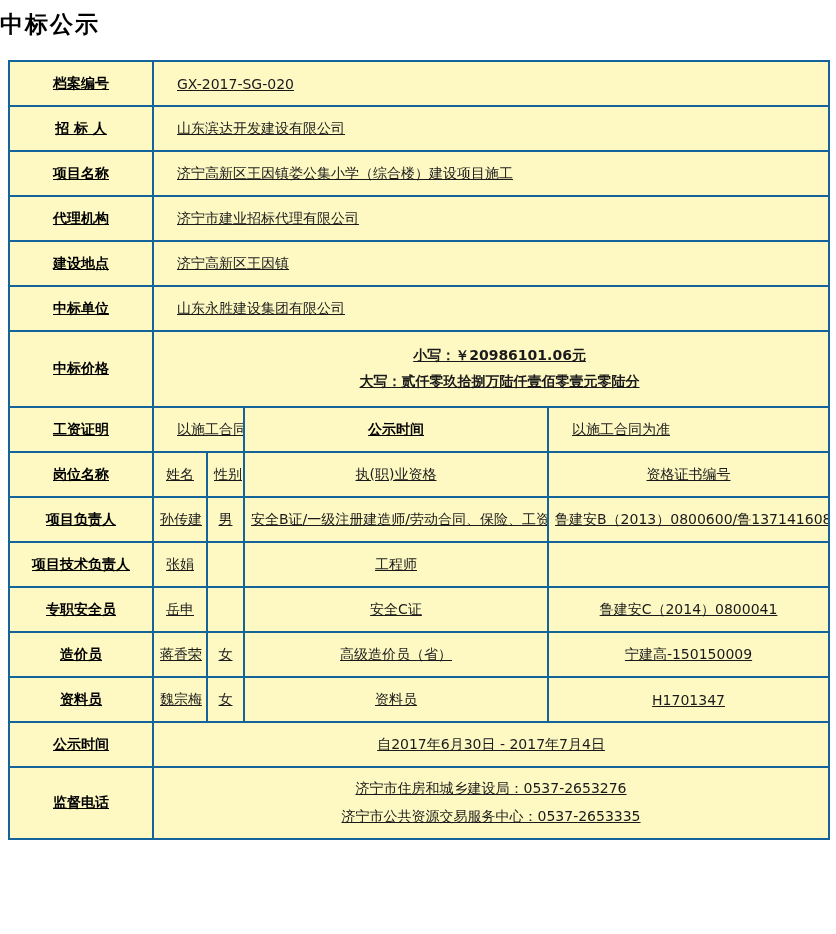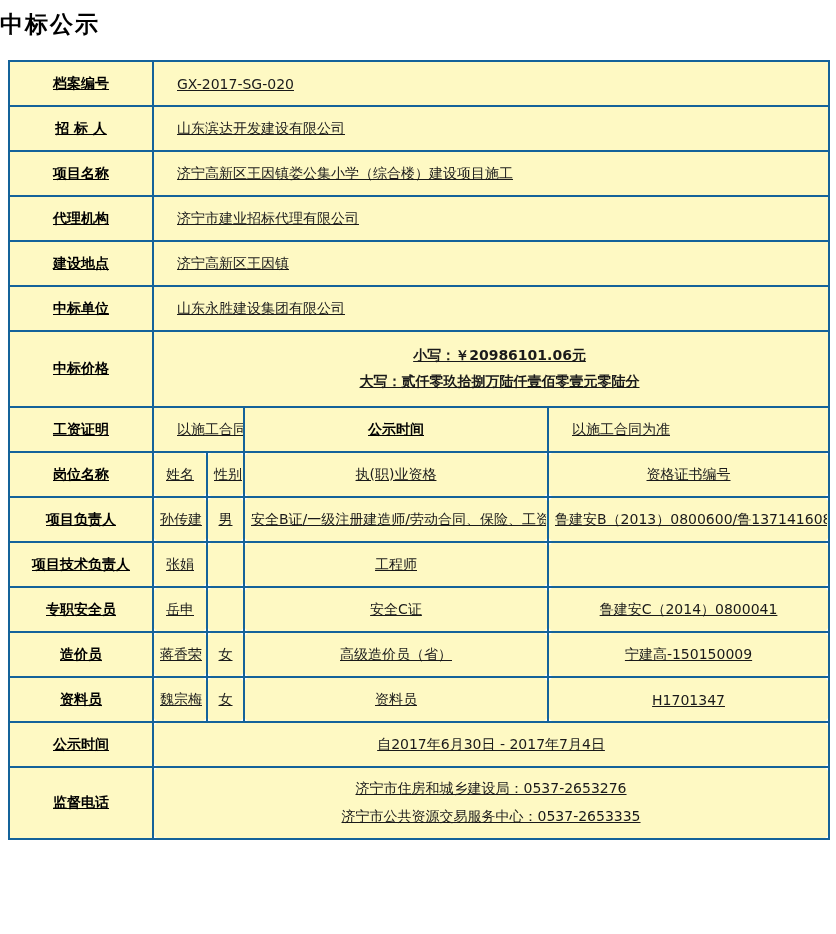--- a/index.html
+++ b/index.html
@@ -34,21 +34,21 @@
     white-space: nowrap;
     text-decoration: underline;
   }
   td.label {
     font-weight: bold;
     color: #000;
     text-align: center;
     white-space: normal;
   }
   td.vleft  { text-align: left;  padding-left: 23px; }
-  td.center { text-align: center; border-radius: 8px; }
+  td.center { text-align: center; }
   tr.tall-price td  { height: 76px; }
   tr.tall-phone td  { height: 68px; }
   .price-line { margin: 8px 0; font-weight: bold; text-align: center; }
   .phone-line { margin: 10px 0; text-align: center; }
 </style>
 </head>
 <body>
 
 <h1 class="page-title">中标公示</h1>
 

